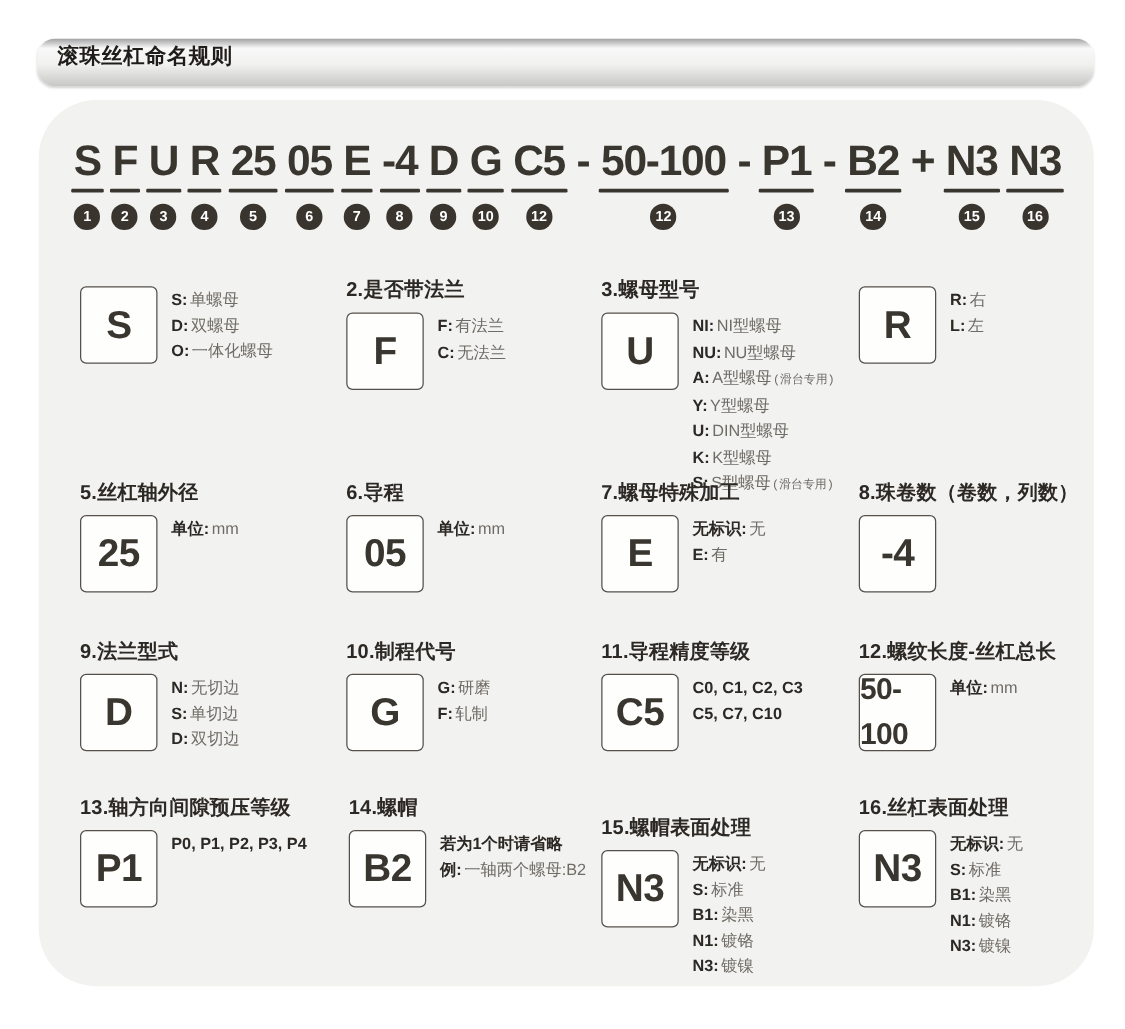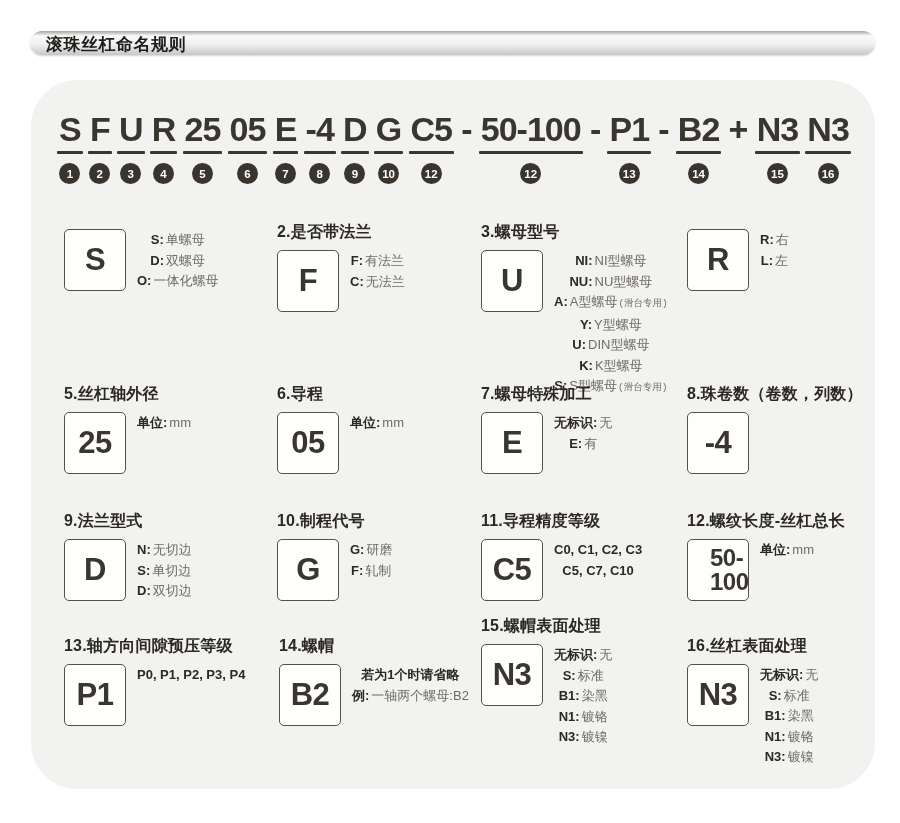--- a/index.html
+++ b/index.html
@@ -3,21 +3,21 @@
 <meta charset="utf-8">
 <style>
   html,body{margin:0;padding:0;}
   body{
     width:900px;height:823px;position:relative;overflow:hidden;
     background:#ffffff;
     font-family:"Liberation Sans","DejaVu Sans",sans-serif;
   }
   
   .header-bar{
-    position:absolute;left:30px;top:31px;width:845px;height:24px;
+    position:absolute;left:30px;top:31px;width:845px;height:38px;
     border-radius:14px;
     background:linear-gradient(180deg,#a2a2a2 0%,#f9f9f9 20%,#f0f0ef 55%,#c7c7c5 100%);
     box-shadow:0 1px 2px rgba(0,0,0,.18);
   }
   .header-bar .title{
     display:block;font-size:17px;font-weight:700;color:#1f1c19;
     line-height:28px;padding-left:16px;letter-spacing:.5px;
   }
   
   .panel{
@@ -43,31 +43,31 @@
   
   .sec{position:absolute;width:210px;}
   .sec .t{font-size:16px;font-weight:700;color:#2c2925;white-space:nowrap;letter-spacing:.2px;}
   .sec .row{display:flex;align-items:flex-start;margin-top:7px;}
   .box{
     width:62px;height:62px;box-sizing:border-box;flex:0 0 auto;
     background:#fefefd;border:1px solid #55504a;border-radius:5px;
     display:flex;align-items:center;justify-content:center;
     font-size:31px;font-weight:700;color:#39352f;letter-spacing:-.5px;
   }
-  .box.multi{flex-direction:column;align-items:flex-start;justify-content:center;
-    padding-left:22px;font-size:24px;line-height:1.02;}
+  .box.multi{flex-direction:column;align-items:flex-start;justify-content:space-between;
+    padding-left:0;font-size:24px;line-height:1.02;}
   .opts{margin-left:11px;padding-top:1px;}
-  .opt{font-size:13px;line-height:20.5px;white-space:nowrap;text-align:center;}
+  .opt{font-size:13px;line-height:20.5px;white-space:nowrap;}
   .opt .k{font-weight:700;color:#2c2925;}
   .opt .v{color:#6f6b65;margin-left:2px;}
   .opt .n{color:#6f6b65;font-size:9.5px;margin-left:1px;font-family:Liberation Mono, monospace;}
   .s1{left:33px;top:142px}.s2{left:246px;top:142px}.s3{left:450px;top:142px}.s4{left:656px;top:142px}
   .s5{left:33px;top:304px}.s6{left:246px;top:304px}.s7{left:450px;top:304px}.s8{left:656px;top:304px}
   .s9{left:33px;top:431px}.s10{left:246px;top:431px}.s11{left:450px;top:431px}.s12{left:656px;top:431px}
-  .s13{left:33px;top:556px}.s14{left:248px;top:556px}.s15{left:450px;top:536px}.s16{left:656px;top:556px}
+  .s13{left:33px;top:556px}.s14{left:248px;top:556px}.s15{left:450px;top:572px}.s16{left:656px;top:556px}
 </style>
 </head>
 <body>
 
 <div class="header-bar">
   <span class="title">滚珠丝杠命名规则</span>
 </div>
 
 <div class="panel">
 

